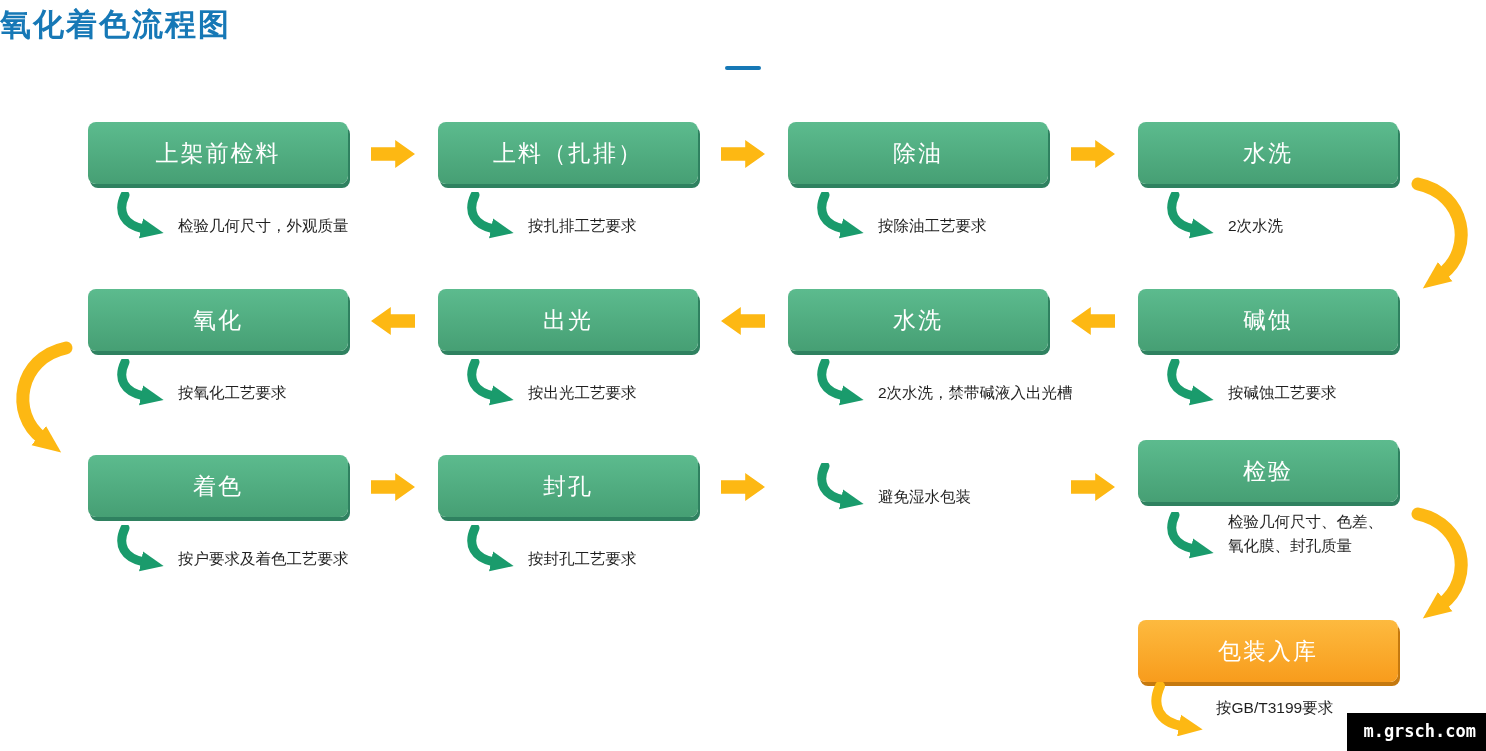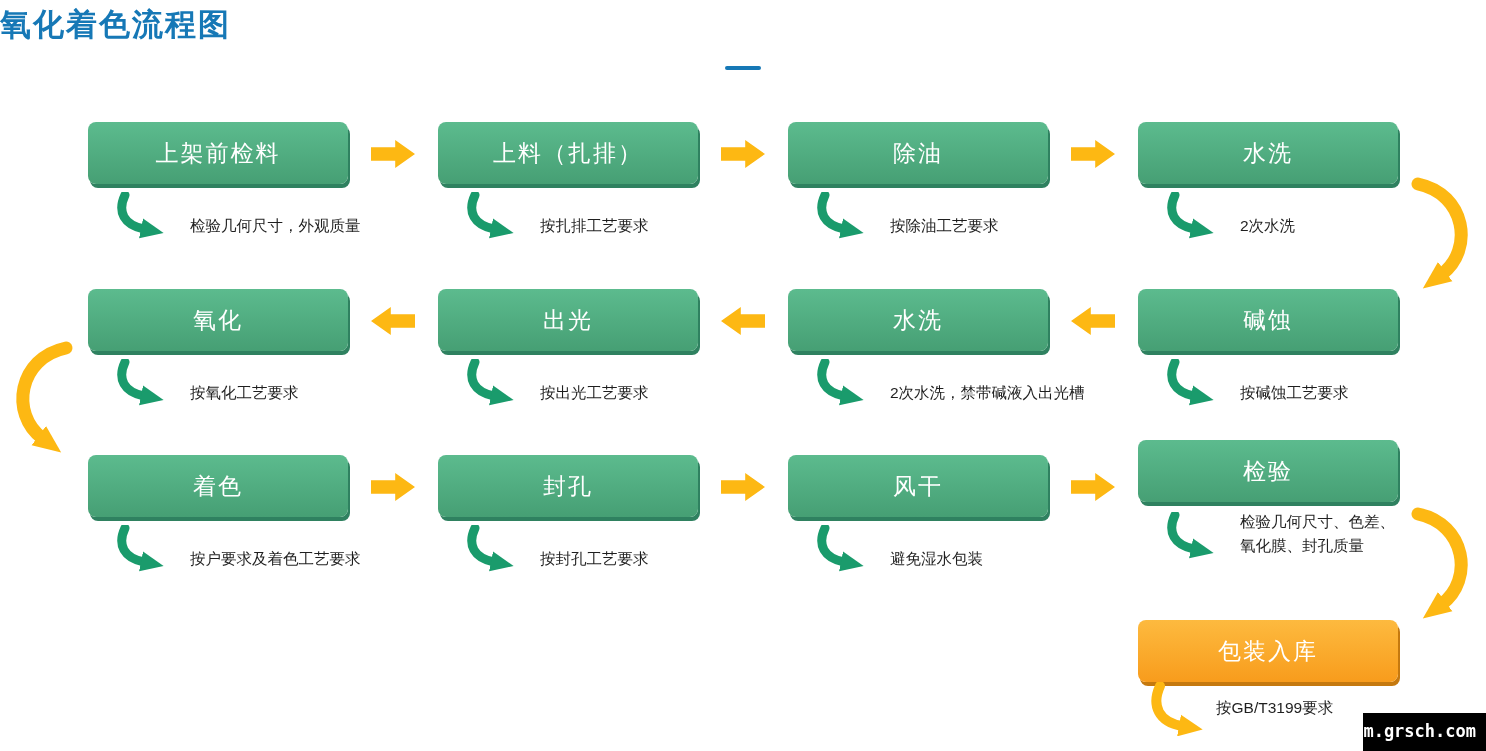--- a/index.html
+++ b/index.html
@@ -42,21 +42,21 @@
     background:linear-gradient(180deg,#5cbb8e 0%,#469f74 100%);
     box-shadow:2px 4px 0 #2f8160;
   }
   .box.orange{
     background:linear-gradient(180deg,#fdba3f 0%,#f89c1c 100%);
     box-shadow:2px 4px 0 #c5790f;
   }
   .note{
     display:flex;
     align-items:flex-end;
-    gap:22px;
+    gap:10px;
     margin:8px 0 0 24px;
     width:330px;
   }
   .note-text{
     font-size:15.5px;
     color:#1f1f1f;
     line-height:1.55;
     padding-bottom:2px;
     white-space:pre-line;
   }
@@ -80,21 +80,21 @@
     gap:10px;
   }
   .watermark{
     position:absolute;
     right:0;bottom:0;
     background:#000000;
     color:#ffffff;
     font-family:"DejaVu Sans Mono","Liberation Mono",monospace;
     font-weight:bold;
     font-size:17px;
-    padding:8px 10px 10px 0;
+    padding:8px 10px 10px 16px;
   }
 </style>
 </head>
 <body>
 
 <div class="canvas">
 
   <h1 class="title">氧化着色流程图</h1>
   <div class="title-dash"></div>
 
@@ -222,21 +222,20 @@
     <div class="box green">封孔</div>
     <div class="note">
       <svg width="56" height="48" viewBox="0 0 56 48">
         <path d="M13,3 C5,20 12,33 32,37" fill="none" stroke="#1a9b6c" stroke-width="9" stroke-linecap="round" marker-end="url(#gh)"></path>
       </svg>
       <span class="note-text">按封孔工艺要求</span>
     </div>
   </div>
 
   <div class="cell" style="left:788px;top:455px">
-    <div class="box green">风干</div>
     <div class="note">
       <svg width="56" height="48" viewBox="0 0 56 48">
         <path d="M13,3 C5,20 12,33 32,37" fill="none" stroke="#1a9b6c" stroke-width="9" stroke-linecap="round" marker-end="url(#gh)"></path>
       </svg>
       <span class="note-text">避免湿水包装</span>
     </div>
   </div>
 
   <div class="cell" style="left:1138px;top:440px">
     <div class="box green">检验</div>

